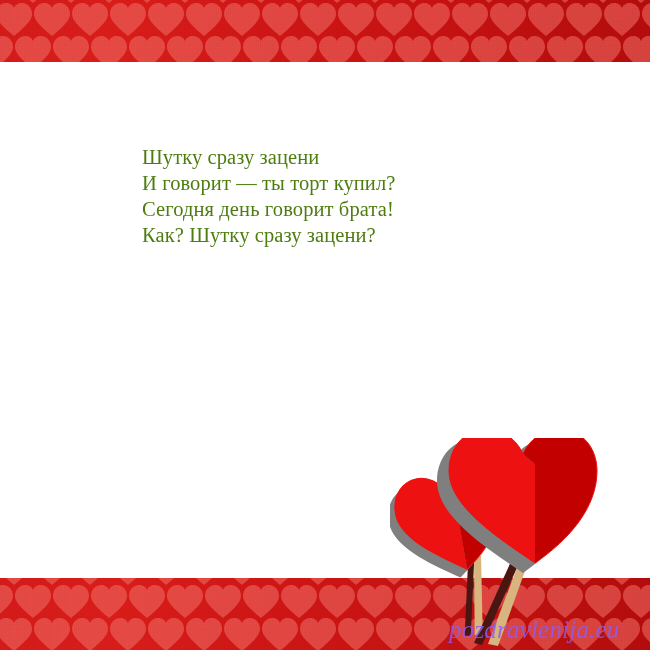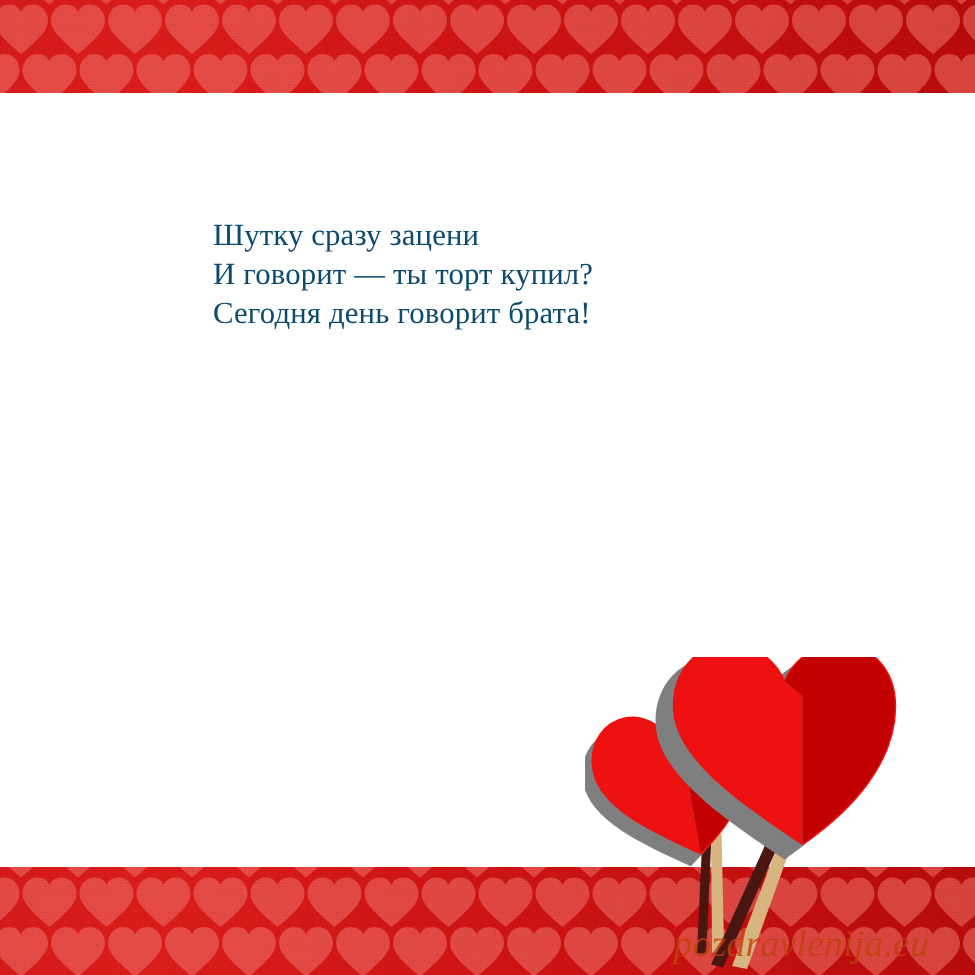--- a/index.html
+++ b/index.html
@@ -58,21 +58,21 @@
   }
 
   
   #poem {
     position: absolute;
     left: 142px;
     top: 144px;
     width: 460px;
   }
   .poem-line {
-    color: #0c4a6e;
+    color: #4d7c0f;
     font-family: "Liberation Serif", serif;
     font-size: 20.5px;
     line-height: 26px;
     white-space: pre;
     letter-spacing: .1px;
   }
 
   
   #lollipops {
     position: absolute;
@@ -84,21 +84,21 @@
   #lollipops svg { display: block; }
 
   
   #watermark {
     position: absolute;
     left: 449px;
     top: 616px;
     font-family: "Liberation Serif", serif;
     font-style: italic;
     font-size: 25px;
-    color: #c2410c;
+    color: #8b5cf6;
     opacity: .82;
     letter-spacing: .2px;
     white-space: nowrap;
     pointer-events: none;
   }
 </style>
 </head>
 <body>
 
 <div id="card">
@@ -172,20 +172,21 @@
         </g>
       </g>
     </svg>
     <div class="band-noise"></div>
   </div>
 
   <div id="poem">
     <div class="poem-line">Шутку сразу зацени</div>
     <div class="poem-line">И говорит — ты торт купил?</div>
     <div class="poem-line">Сегодня день говорит брата!</div>
+    <div class="poem-line">Как? Шутку сразу зацени?</div>
   </div>
 
   <div class="band band-bottom">
     <div class="band-bg"></div>
     <svg class="band-hearts" width="670" height="100" viewBox="0 0 670 100" preserveAspectRatio="none">
       <defs>
         <path id="hp2" d="M19 33 C7 23 1 17 1 11 C1 4 6 0 11 0 C15 0 18 2 19 5 C20 2 23 0 27 0 C32 0 37 4 37 11 C37 17 31 23 19 33 Z"></path>
       </defs>
       <g fill="#ef7068">
         <g>

